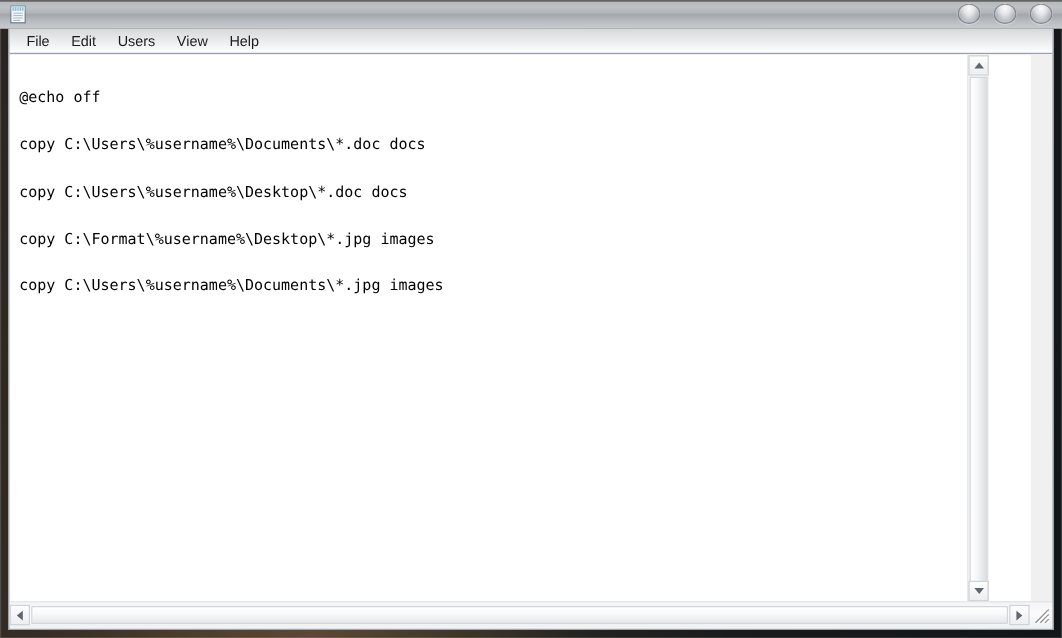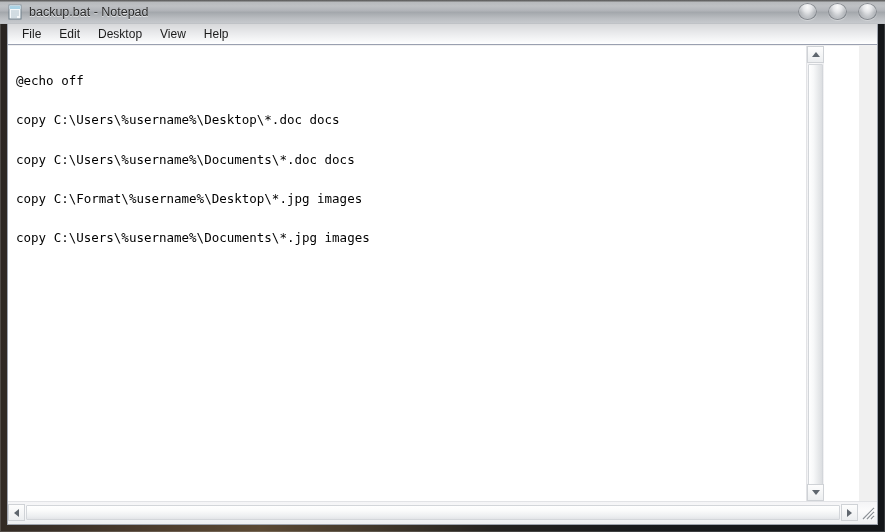--- a/index.html
+++ b/index.html
@@ -280,45 +280,44 @@
           </g>
           <g stroke="#9fb3bf" stroke-width="0.8">
             <line x1="4" y1="7" x2="12" y2="7"></line>
             <line x1="4" y1="9" x2="12" y2="9"></line>
             <line x1="4" y1="11" x2="12" y2="11"></line>
             <line x1="4" y1="13" x2="10" y2="13"></line>
           </g>
         </svg>
       </span>
 
-      <span id="title-text">backup.bat - Notepad</span>
 
       <div class="caption-buttons">
         <div class="orb"></div>
         <div class="orb"></div>
         <div class="orb"></div>
       </div>
     </div>
 
     <div id="client">
 
       <div id="menubar">
         <div class="menu-item">File</div>
         <div class="menu-item">Edit</div>
-        <div class="menu-item">Desktop</div>
+        <div class="menu-item">Users</div>
         <div class="menu-item">View</div>
         <div class="menu-item">Help</div>
       </div>
 
       <div id="editor-wrap">
 
         <div id="editor">
           <div class="line">@echo off</div>
+          <div class="line">copy C:\Users\%username%\Documents\*.doc docs</div>
           <div class="line">copy C:\Users\%username%\Desktop\*.doc docs</div>
-          <div class="line">copy C:\Users\%username%\Documents\*.doc docs</div>
           <div class="line">copy C:\Format\%username%\Desktop\*.jpg images</div>
           <div class="line">copy C:\Users\%username%\Documents\*.jpg images</div>
         </div>
 
         <div id="vscroll">
           <div class="sb-btn sb-up">
             <span class="arrow arrow-up"></span>
           </div>
           <div id="vthumb"></div>
           <div class="sb-btn sb-down">

